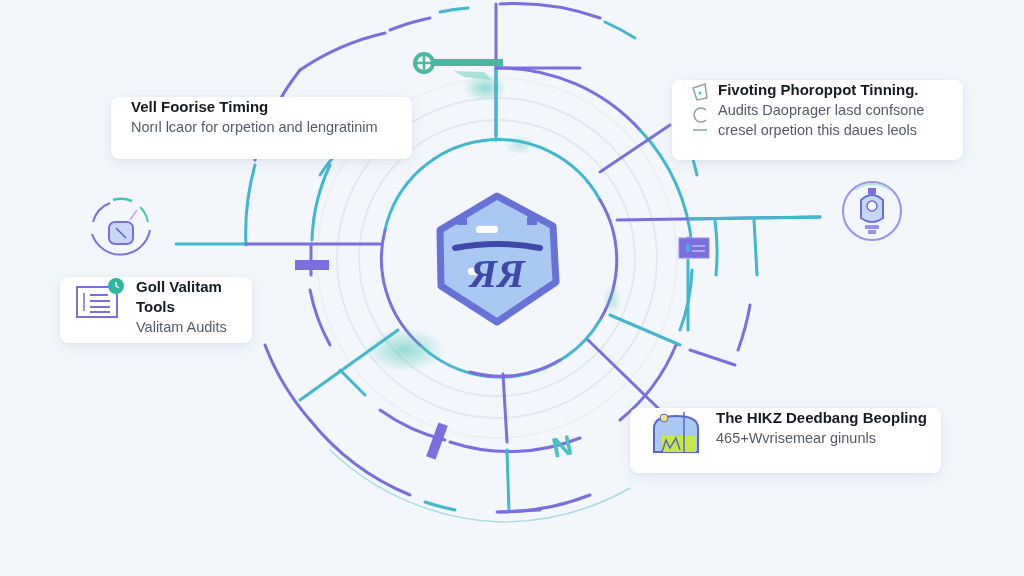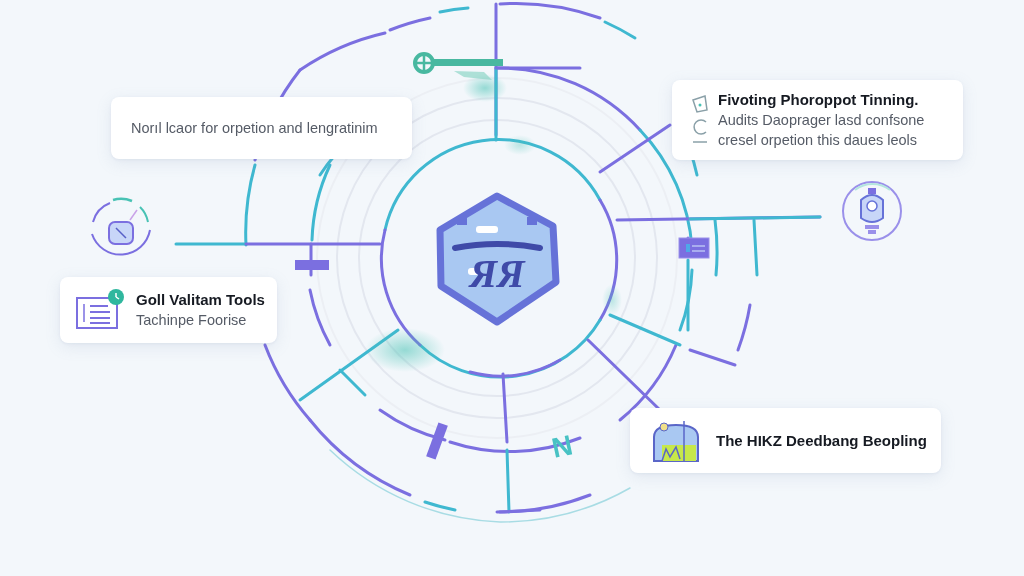--- a/index.html
+++ b/index.html
@@ -8,30 +8,30 @@
       background: #f3f7fb;
       font-family: "Liberation Sans", sans-serif;
       position: relative;
     }
     #diagram-svg { position: absolute; left: 0; top: 0; width: 1024px; height: 576px; }
     .card {
       position: absolute;
       background: #ffffff;
       border-radius: 8px;
       box-shadow: 0 4px 16px rgba(120, 140, 180, 0.14), 0 1px 3px rgba(120,140,180,0.10);
-      display: flex; align-items: center;
+      display: flex; align-items: flex-start;
       box-sizing: border-box;
     }
     .card .text { display: flex; flex-direction: column; }
     .card .title { font-weight: bold; color: #161a22; font-size: 15px; line-height: 20px; }
     .card .desc { color: #555b66; font-size: 14.5px; line-height: 20px; }
     .card-icon { flex: 0 0 auto; display: flex; align-items: center; justify-content: center; }
     #card-tl { left: 111px; top: 97px; width: 301px; height: 62px; padding: 0 20px; }
     #card-tr { left: 672px; top: 80px; width: 291px; height: 80px; padding: 0 12px 0 10px; }
-    #card-ml { left: 60px; top: 277px; width: 217px; height: 66px; padding: 0 12px; }
+    #card-ml { left: 60px; top: 277px; width: 192px; height: 66px; padding: 0 12px; }
     #card-br { left: 630px; top: 408px; width: 311px; height: 65px; padding: 0 14px 0 18px; }
     #card-tr .card-icon { width: 36px; margin-right: 0; }
     #card-ml .card-icon { width: 56px; margin-right: 8px; }
     #card-br .card-icon { width: 56px; margin-right: 12px; }
   </style>
 </head>
 <body>
 
 <svg id="diagram-svg" viewBox="0 0 1024 576">
   <defs>
@@ -161,20 +161,21 @@
     <rect x="868" y="188" width="8" height="6" fill="#7b6fe0"></rect>
     <path d="M 861 200 Q 872 190 883 200 L 883 218 Q 872 226 861 218 Z" fill="#c8d6f8" stroke="#6672d8" stroke-width="2"></path>
     <circle cx="872" cy="206" r="5" fill="#ffffff" stroke="#6672d8" stroke-width="1.5"></circle>
     <rect x="865" y="225" width="14" height="4" fill="#9a90ea"></rect>
     <rect x="868" y="230" width="8" height="4" fill="#9a90ea"></rect>
   </g>
 </svg>
 
 <div class="card" id="card-tl">
   <div class="text">
+    <span class="title">Vell Foorise Timing</span>
     <span class="desc">Norıl lcaor for orpetion and lengratinim</span>
   </div>
 </div>
 
 <div class="card" id="card-tr">
   <div class="card-icon">
     <svg width="22" height="56" viewBox="0 0 22 56">
       <path d="M 4 8 L 16 4 L 18 18 L 8 20 Z" fill="none" stroke="#8aa0a8" stroke-width="1.5"></path>
       <circle cx="11" cy="13" r="1.5" fill="#48c2b4"></circle>
       <path d="M 17 30 A 7 7 0 1 0 17 40" fill="none" stroke="#8aa0a8" stroke-width="1.5"></path>
@@ -197,30 +198,31 @@
       <line x1="16" y1="24" x2="36" y2="24" stroke="#7b6fe0" stroke-width="2"></line>
       <line x1="16" y1="30" x2="36" y2="30" stroke="#7b6fe0" stroke-width="2"></line>
       <line x1="16" y1="35" x2="36" y2="35" stroke="#7b6fe0" stroke-width="2"></line>
       <circle cx="42" cy="9" r="8" fill="#2fb79e"></circle>
       <line x1="42" y1="5" x2="42" y2="9" stroke="#ffffff" stroke-width="1.5"></line>
       <line x1="42" y1="9" x2="45" y2="11" stroke="#ffffff" stroke-width="1.5"></line>
     </svg>
   </div>
   <div class="text">
     <span class="title">Goll Valitam Tools</span>
-    <span class="desc">Tachinpe Foorise</span>
+    <span class="desc">Valitam Audits</span>
   </div>
 </div>
 
 <div class="card" id="card-br">
   <div class="card-icon">
     <svg width="52" height="48" viewBox="0 0 52 48">
       <path d="M 4 44 L 4 20 Q 4 8 26 8 Q 48 8 48 20 L 48 44 Z" fill="#a9c8f2" stroke="#5a66c8" stroke-width="2"></path>
       <rect x="12" y="28" width="34" height="16" fill="#c6e84a"></rect>
       <path d="M 12 44 L 16 32 L 20 40 L 26 30 L 30 42" fill="none" stroke="#5a66c8" stroke-width="1.5"></path>
       <line x1="34" y1="4" x2="34" y2="44" stroke="#5a66c8" stroke-width="1.5"></line>
       <circle cx="14" cy="10" r="4" fill="#f0e08a" stroke="#5a66c8" stroke-width="1"></circle>
     </svg>
   </div>
   <div class="text">
     <span class="title">The HIKZ Deedbang Beopling</span>
+    <span class="desc">465+Wvrisemear ginunls</span>
   </div>
 </div>
 
 </body></html>

